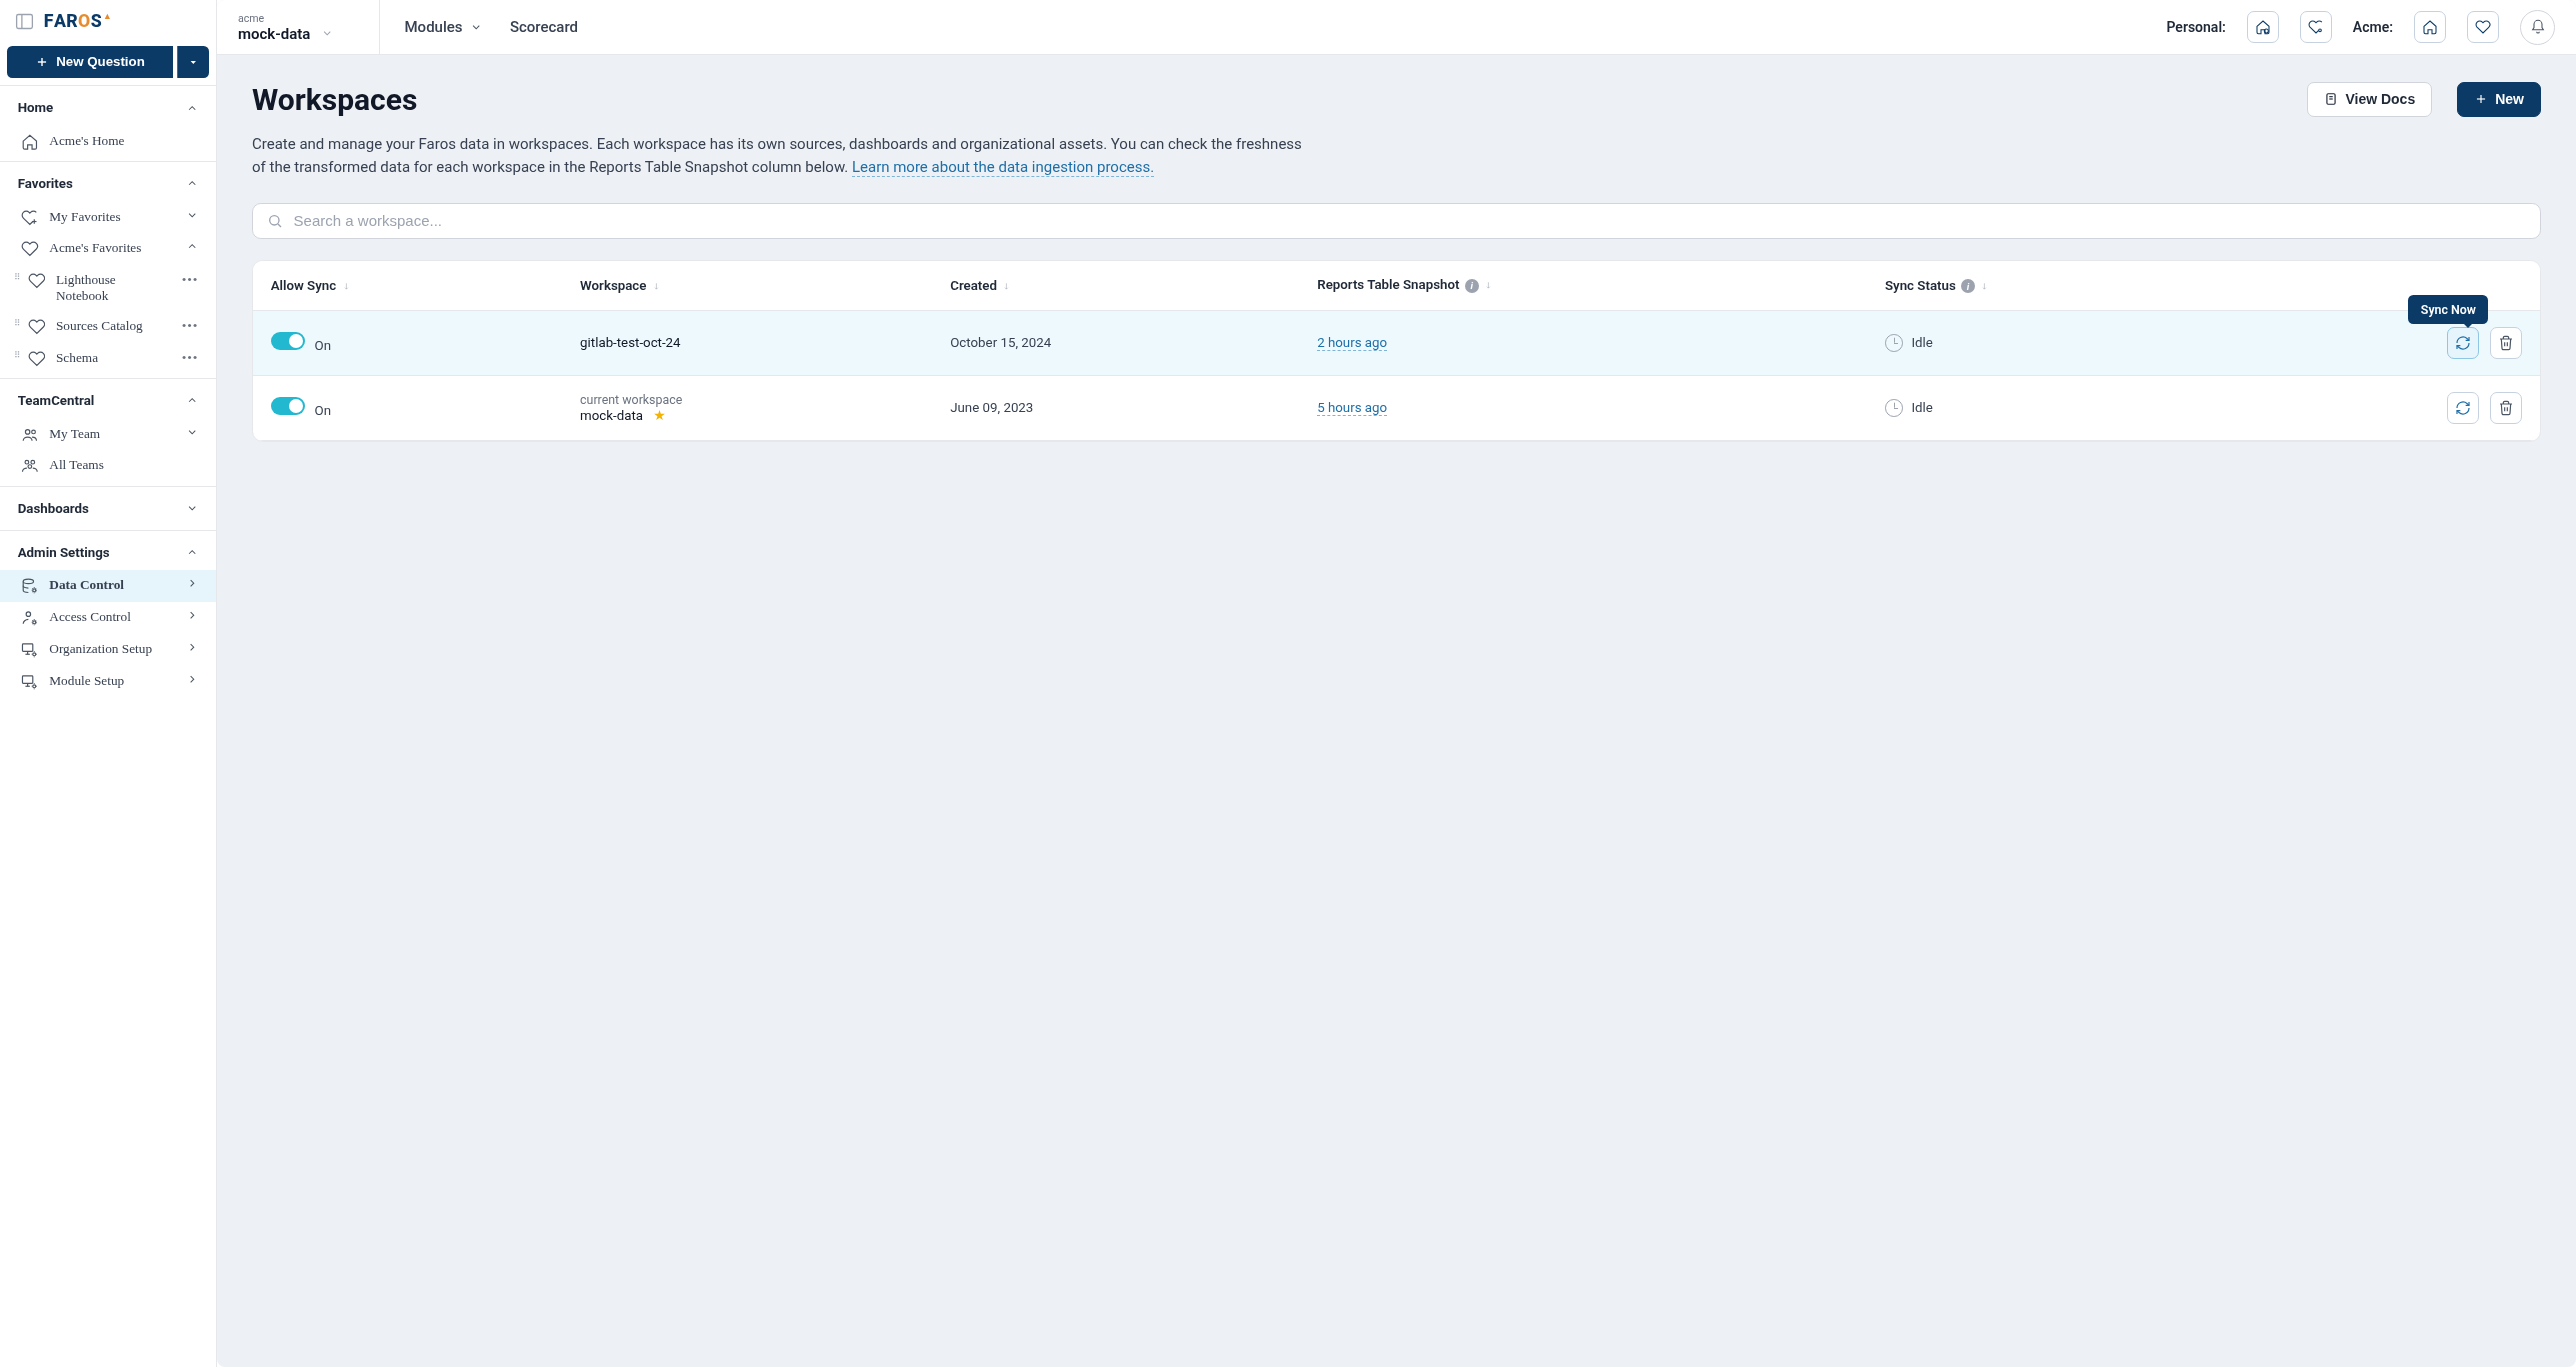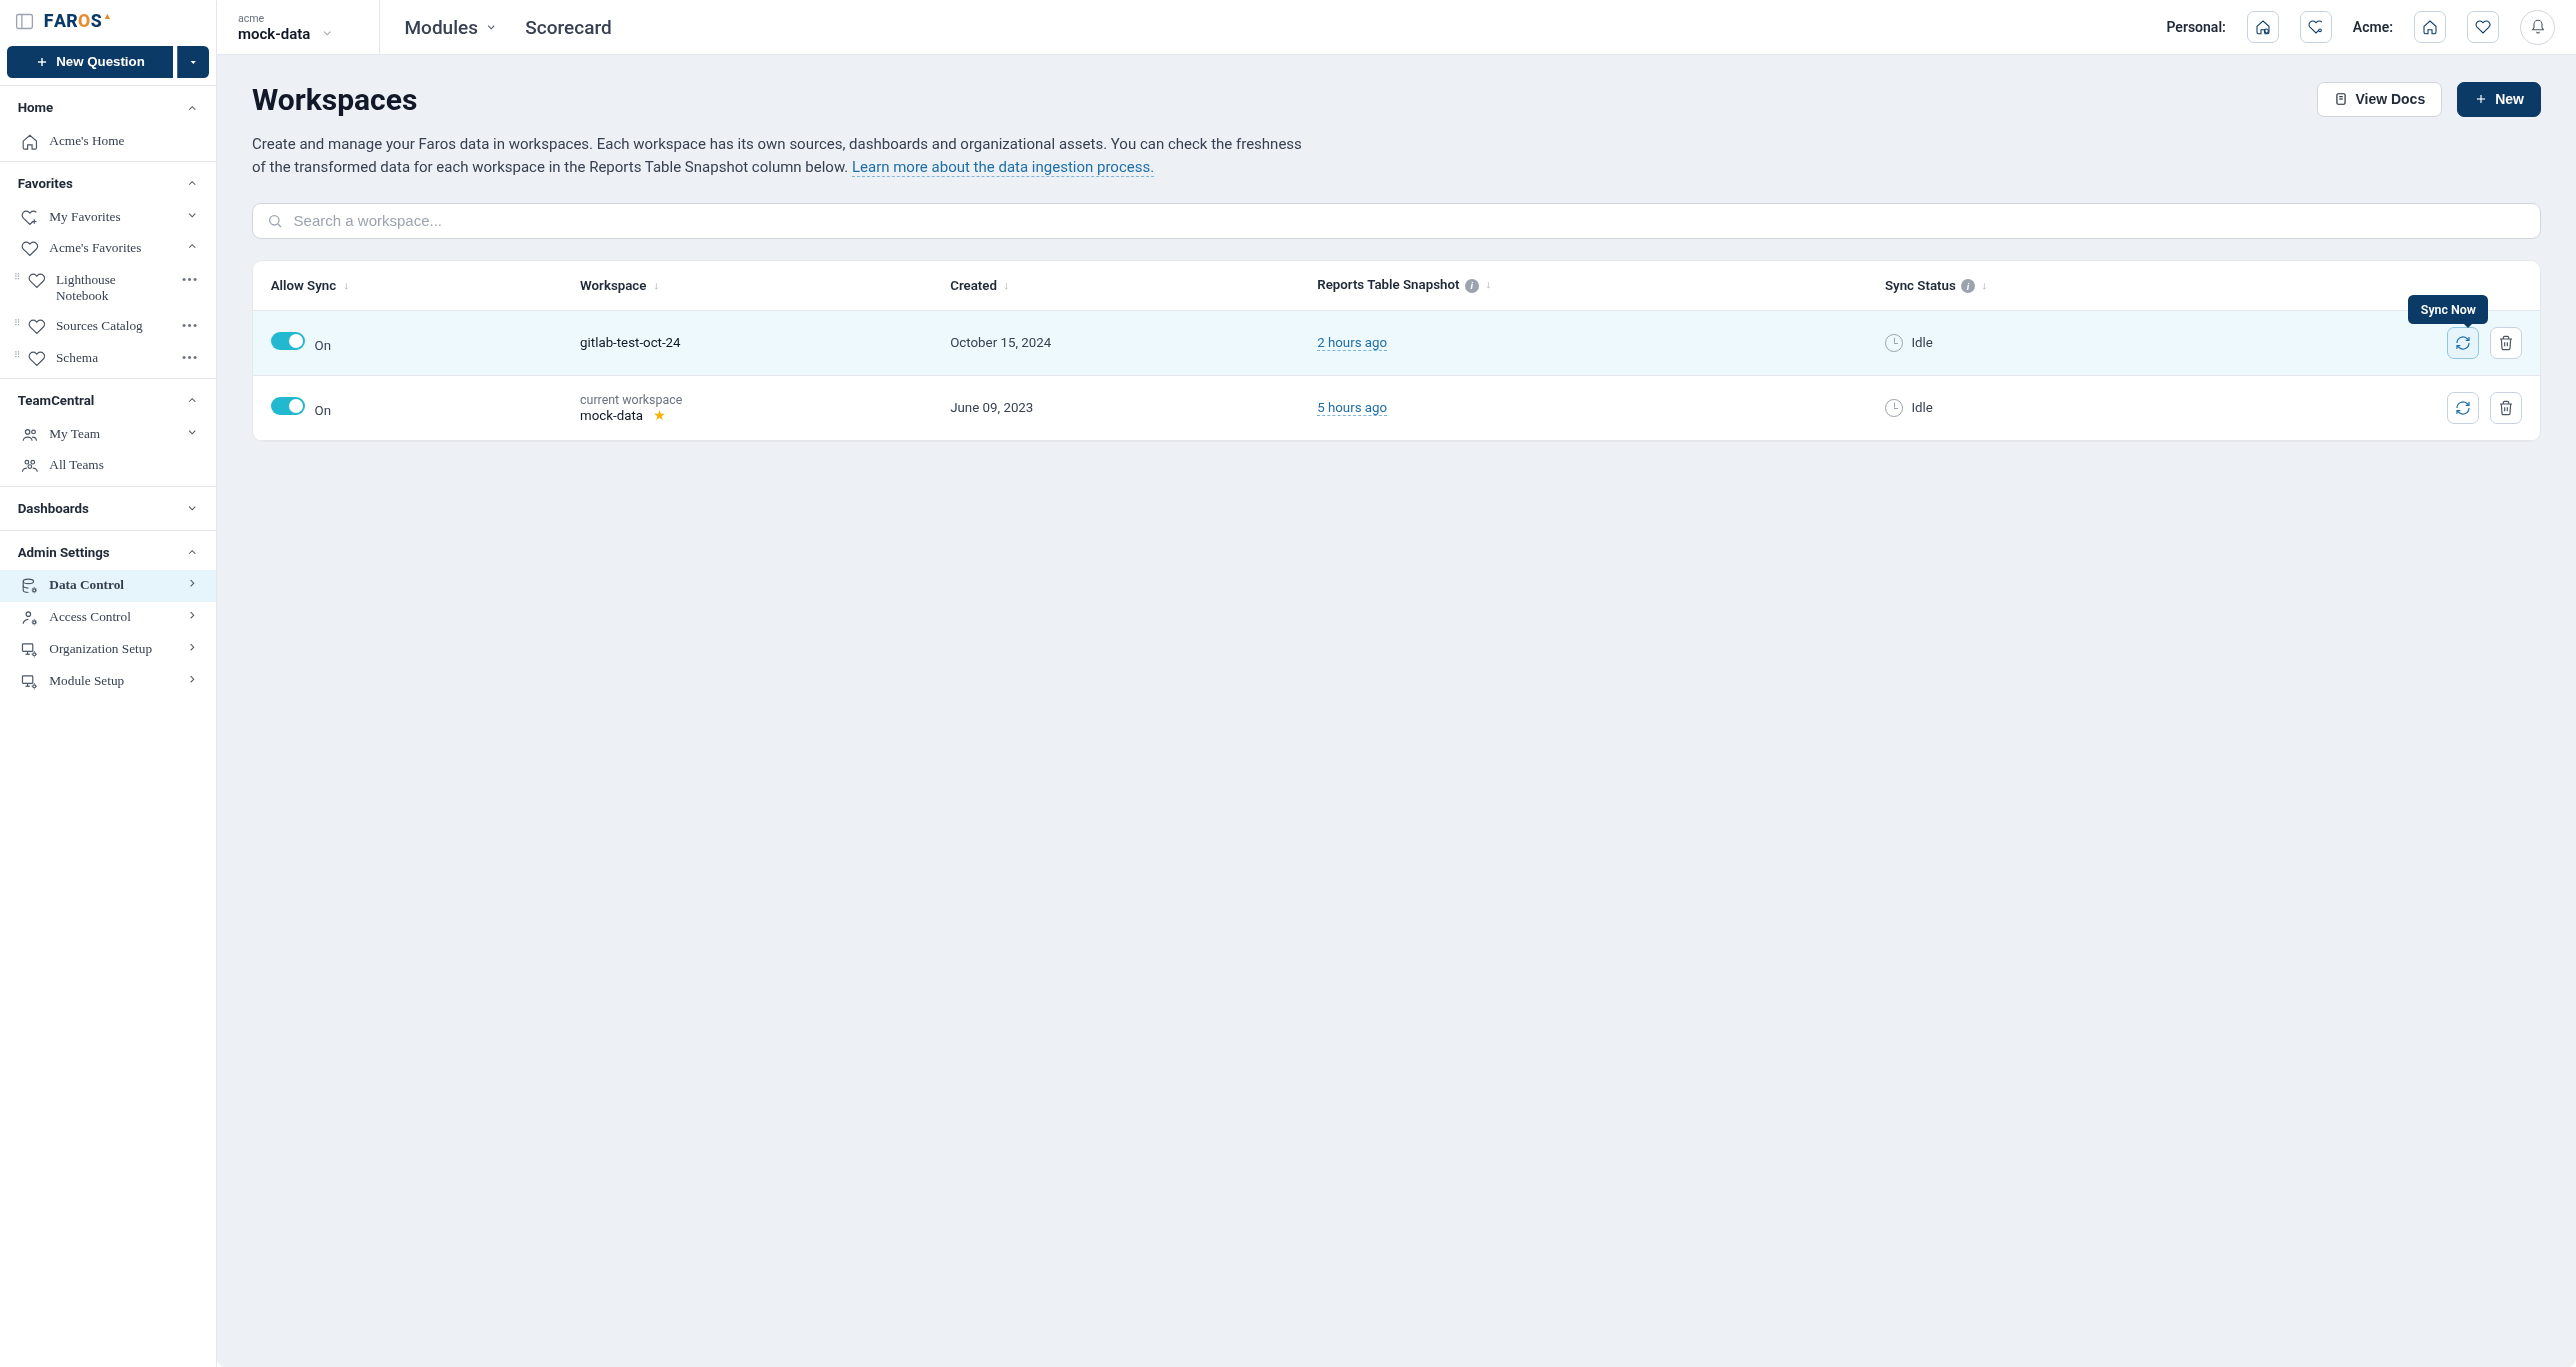--- a/index.html
+++ b/index.html
@@ -71,36 +71,36 @@
     display:flex; align-items:center; padding:0 21px; gap:21px;
   }
   .crumb {
     padding-right:17.7px; border-right:0.9px solid #e5e7eb; height:100%; display:flex; flex-direction:column; justify-content:center; min-width:142px;
   }
   .crumb .org { font-size:10.6px; color:#6b7280; }
   .crumb .ws-row { display:flex; align-items:center; gap:10.6px; }
   .crumb .ws { font-size:15px; font-weight:600; color:#111827; }
   .crumb .chev { stroke:#9ca3af; }
   .topnav-item {
-    font-size:19px; color:#374151; font-weight:500; display:flex; align-items:center; gap:7px; cursor:pointer; padding:0 3.5px;
+    font-size:15px; color:#374151; font-weight:500; display:flex; align-items:center; gap:7px; cursor:pointer; padding:0 3.5px;
   }
   .topbar-spacer { flex:1; }
   .lbl { font-size:14px; font-weight:600; }
   .icon-sq {
     width:32px;height:32px;border:0.9px solid #c7d2e0;border-radius:7px; display:flex;align-items:center;justify-content:center;cursor:pointer; background:#fff;
   }
   .icon-sq svg { width:16px;height:16px; stroke:#0b3a66; fill:none; stroke-width:1.6;}
   .icon-circ {
     width:35px;height:35px;border:0.9px solid #d1d5db;border-radius:884px; display:flex;align-items:center;justify-content:center;cursor:pointer; background:#fff;
   }
   .icon-circ svg { width:16px;height:16px; stroke:#4b5563; fill:none; stroke-width:1.6;}
 
   
   .page { flex:1; overflow:auto; padding: 26.5px 35px; }
-  .page-head { display:flex; align-items:center; gap:15px; }
+  .page-head { display:flex; align-items:center; gap:25px; }
   .page-title { font-size:30px; font-weight:700; color:#111827; flex:1;}
   .btn {
     display:inline-flex; align-items:center; gap:7px; border-radius:7px; font-weight:600;
     font-size:14px; padding:8.8px 16px; cursor:pointer; border:0.9px solid #d1d5db; background:#fff; color:#1f2937;
   }
   .btn.primary { background:#0b3a66; border-color:#0b3a66; color:#fff; }
   .btn svg { width:14px;height:14px; stroke:currentColor; fill:none; stroke-width:2;}
 
   .page-desc { margin-top:16px; font-size:15px; color:#374151; max-width: 1062px; line-height:1.55;}
   .page-desc a { color:#1e6fa8; text-decoration:none; border-bottom:0.9px dashed #7eb5d6; }

